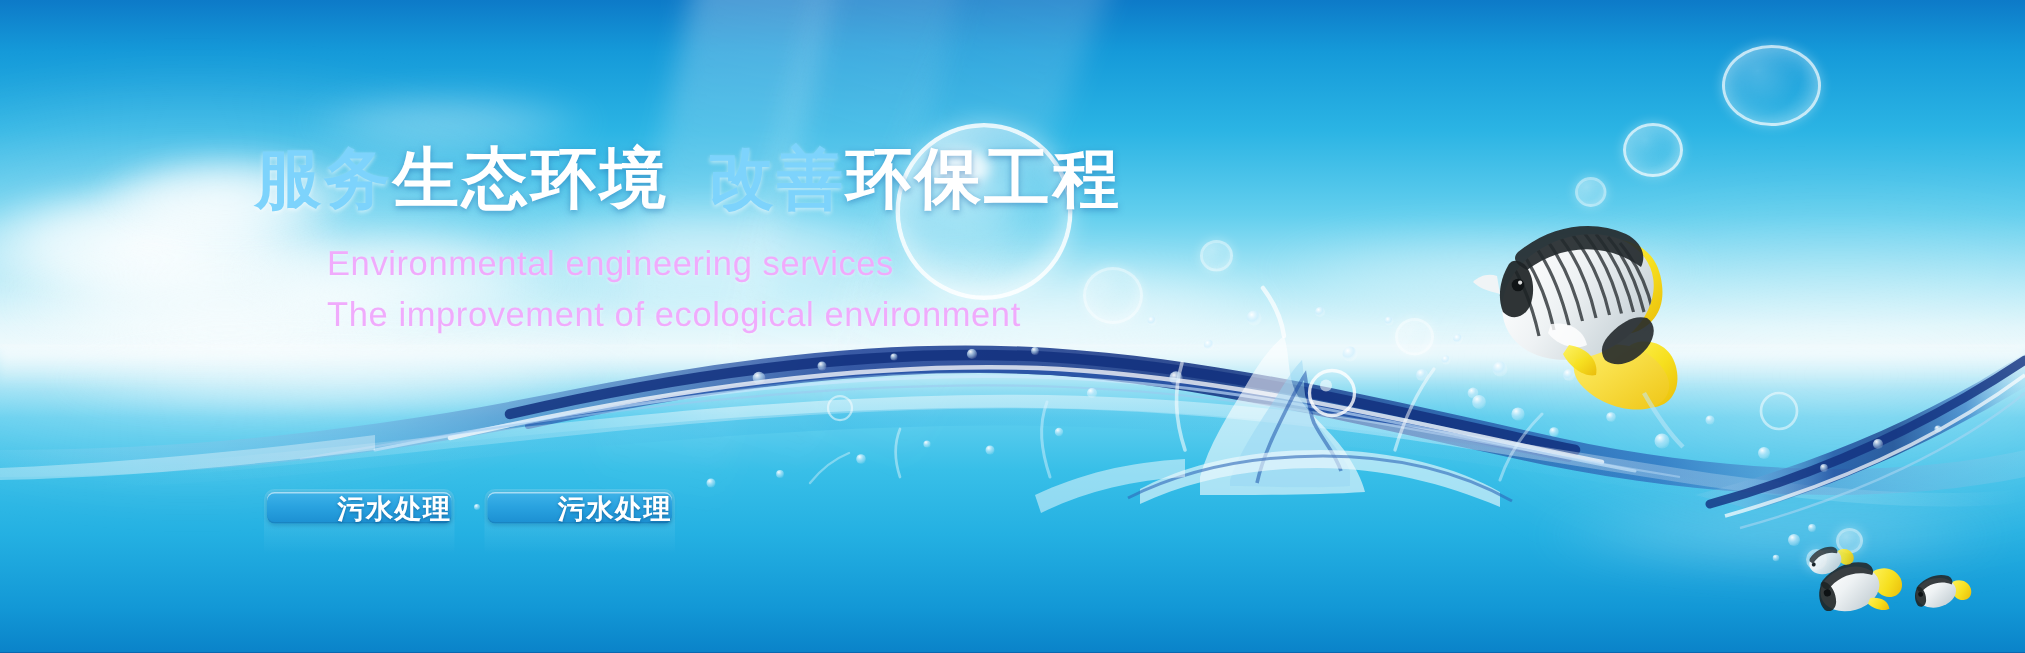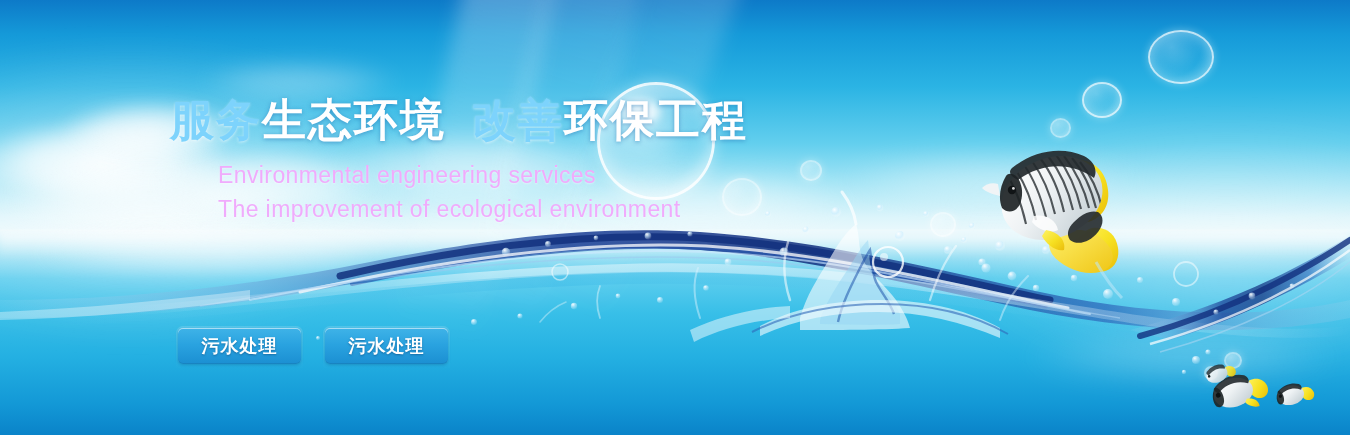--- a/index.html
+++ b/index.html
@@ -150,30 +150,30 @@
   
   .btn-row {
     position: absolute;
     left: 178px; top: 328px;
     display: flex;
     gap: 24px;
   }
   .btn-wrap { position: relative; width: 123px; }
   .btn {
     position: relative;
-    height: 36px;
+    height: 21px;
     border-radius: 5px;
     background: linear-gradient(to bottom, #3fb3e8 0%, #2aa3e0 45%, #1b8fd2 100%);
     box-shadow:
       inset 0 1px 0 rgba(255,255,255,0.55),
       inset 0 -1px 0 rgba(0,0,0,0.08),
       0 1px 3px rgba(8,70,120,0.28);
     display: flex;
     align-items: center;
-    justify-content: center;
+    justify-content: flex-end;
     cursor: pointer;
   }
   .btn-label {
     color: #ffffff;
     font-size: 18px;
     font-weight: bold;
     letter-spacing: 1px;
     text-shadow: 0 1px 2px rgba(10,70,120,0.55);
   }
   .btn-reflection {

